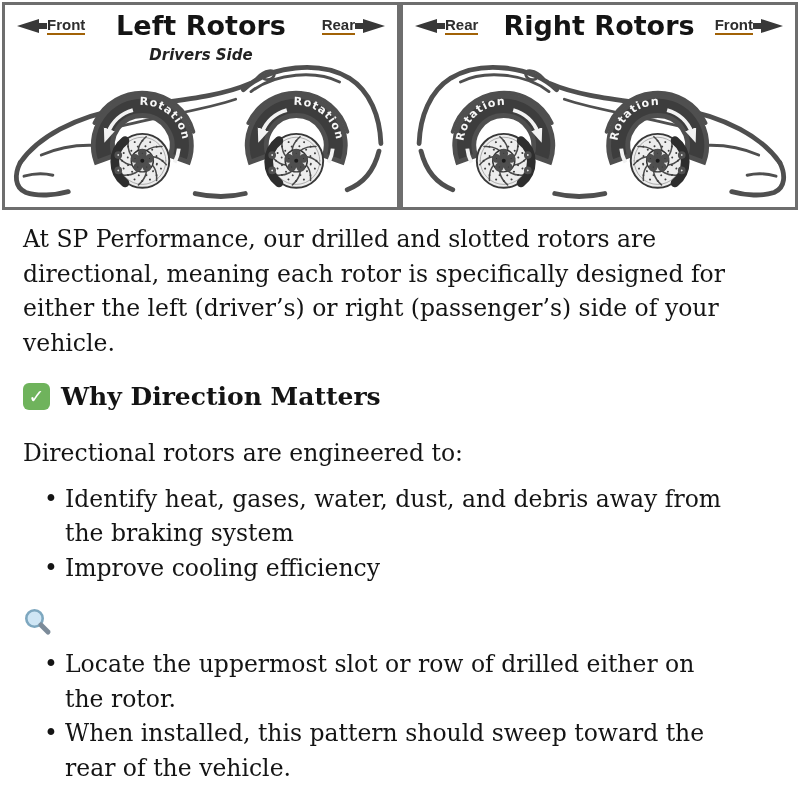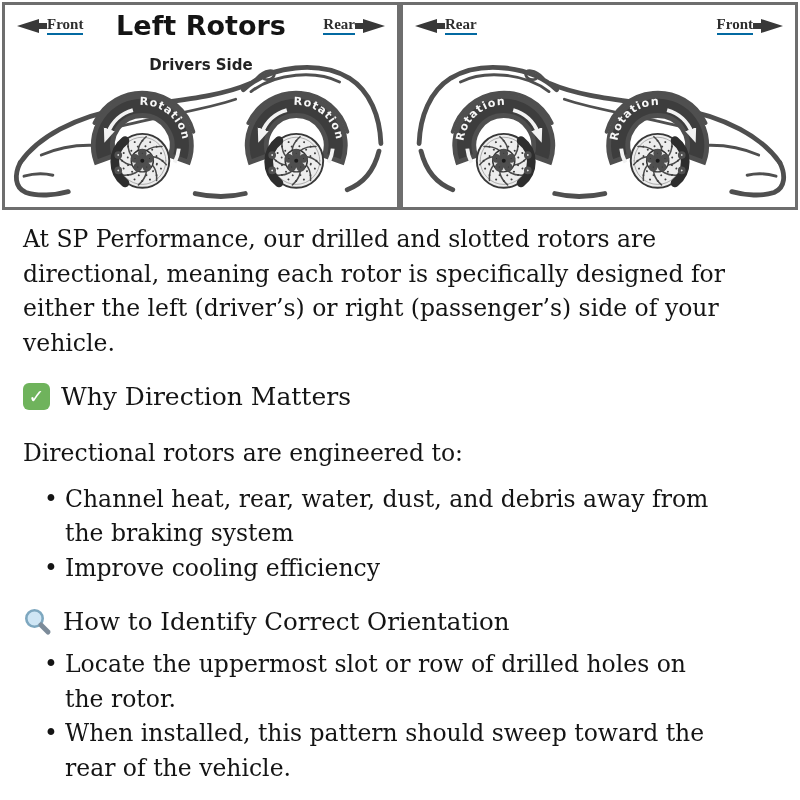--- a/index.html
+++ b/index.html
@@ -6,36 +6,36 @@
   html,body { margin:0; padding:0; background:#ffffff; width:800px; }
   body { font-family:"DejaVu Serif", serif; color:#141414; }
 
   
   .diagram { display:flex; margin:2px 2px 0 2px; }
   .panel { flex:1; border:3px solid #6e6e6e; background:#fff; overflow:hidden; }
   .panel-header { position:relative; height:50px; padding-top:7px; }
   .dir { position:absolute; top:11px; display:flex; align-items:center; }
   .dir-left  { left:12px; }
   .dir-right { right:12px; }
-  .dir-label { font-family:Liberation Serif, serif; font-weight:bold; font-size:15px;
-               color:#2e2e2e; border-bottom:2px solid #0369a1; line-height:1.15; }
+  .dir-label { font-family:Liberation Sans, sans-serif; font-weight:bold; font-size:15px;
+               color:#2e2e2e; border-bottom:2px solid #a16207; line-height:1.15; }
   .dir svg { display:block; }
   .panel-titlebox { text-align:center; }
   .panel-title { font-family:"DejaVu Sans", sans-serif; font-weight:bold; font-size:27px;
                  line-height:1.05; color:#141414; }
-  .panel-sub { font-family:"DejaVu Sans", sans-serif; font-weight:bold; 
-               font-size:15px; color:#222; margin-top:16px; }
+  .panel-sub { font-family:"DejaVu Sans", sans-serif; font-weight:bold; font-style:italic;
+               font-size:15px; color:#222; margin-top:6px; }
   .car-svg { display:block; width:100%; height:152px; }
 
   
   .content { padding:0 40px 24px 23px; }
   .intro { font-size:23.5px; line-height:34.5px; margin:12px 0 1px 0; max-width:748px; }
   .section-h { display:flex; align-items:center; gap:11px; margin:22px 0 0 0; }
   .section-h .h-text { font-size:25px; }
-  .h-bold .h-text { font-weight:normal; }
+  .h-bold .h-text { font-weight:bold; }
   .h-reg  .h-text { font-weight:normal; font-size:24.5px; }
   .lead { font-size:23.5px; line-height:34.5px; margin:25px 0 0 0; }
   ul.blist { list-style:none; margin:11px 0 0 0; padding:0; }
   ul.blist li { position:relative; padding-left:42px; font-size:23.5px;
                 line-height:34.5px; max-width:706px; }
   ul.blist li::before { content:"\2022"; position:absolute; left:21px; top:0; }
 
   
   .check-emoji { width:27px; height:27px; min-width:27px; background:#6fb35c;
                  border-radius:6px; display:inline-flex; align-items:center;
@@ -141,20 +141,21 @@
 
   <div class="panel">
     <div class="panel-header">
       <div class="dir dir-left">
         <svg width="30" height="16" viewBox="0 0 30 16">
             <polygon points="0,8 22,1 22,5 30,5 30,11 22,11 22,15" fill="#383838"></polygon>
           </svg>
         <span class="dir-label">Rear</span>
       </div>
       <div class="panel-titlebox">
+        <div class="panel-title">Right Rotors</div>
       </div>
       <div class="dir dir-right">
         <span class="dir-label">Front</span>
         <svg width="30" height="16" viewBox="0 0 30 16">
             <polygon points="30,8 8,1 8,5 0,5 0,11 8,11 8,15" fill="#383838"></polygon>
           </svg>
       </div>
     </div>
 
     <svg class="car-svg" viewBox="0 0 392 158">
@@ -184,30 +185,29 @@
   <h2 class="section-h h-bold">
     <span class="check-emoji">
         <span class="check-glyph">✓</span>
       </span>
     <span class="h-text">Why Direction Matters</span>
   </h2>
 
   <p class="lead">Directional rotors are engineered to:</p>
 
   <ul class="blist">
-    <li>Channel heat, rear, water, dust, and debris away from the braking system</li>
+    <li>Identify heat, gases, water, dust, and debris away from the braking system</li>
     <li>Improve cooling efficiency</li>
   </ul>
 
   <h2 class="section-h h-reg">
     <svg class="mag-icon" width="29" height="29" viewBox="0 0 29 29">
       <circle cx="11.5" cy="11.5" r="8.2" fill="#cfe6f5" stroke="#7da7bf" stroke-width="2.6"></circle>
       <line x1="18" y1="18" x2="25" y2="25" stroke="#7c8b99" stroke-width="5" stroke-linecap="round"></line>
     </svg>
-    <span class="h-text">How to Identify Correct Orientation</span>
   </h2>
 
   <ul class="blist">
-    <li>Locate the uppermost slot or row of drilled holes on the rotor.</li>
+    <li>Locate the uppermost slot or row of drilled either on the rotor.</li>
     <li>When installed, this pattern should sweep toward the rear of the vehicle.</li>
   </ul>
 
 </div>
 
 </body></html>

